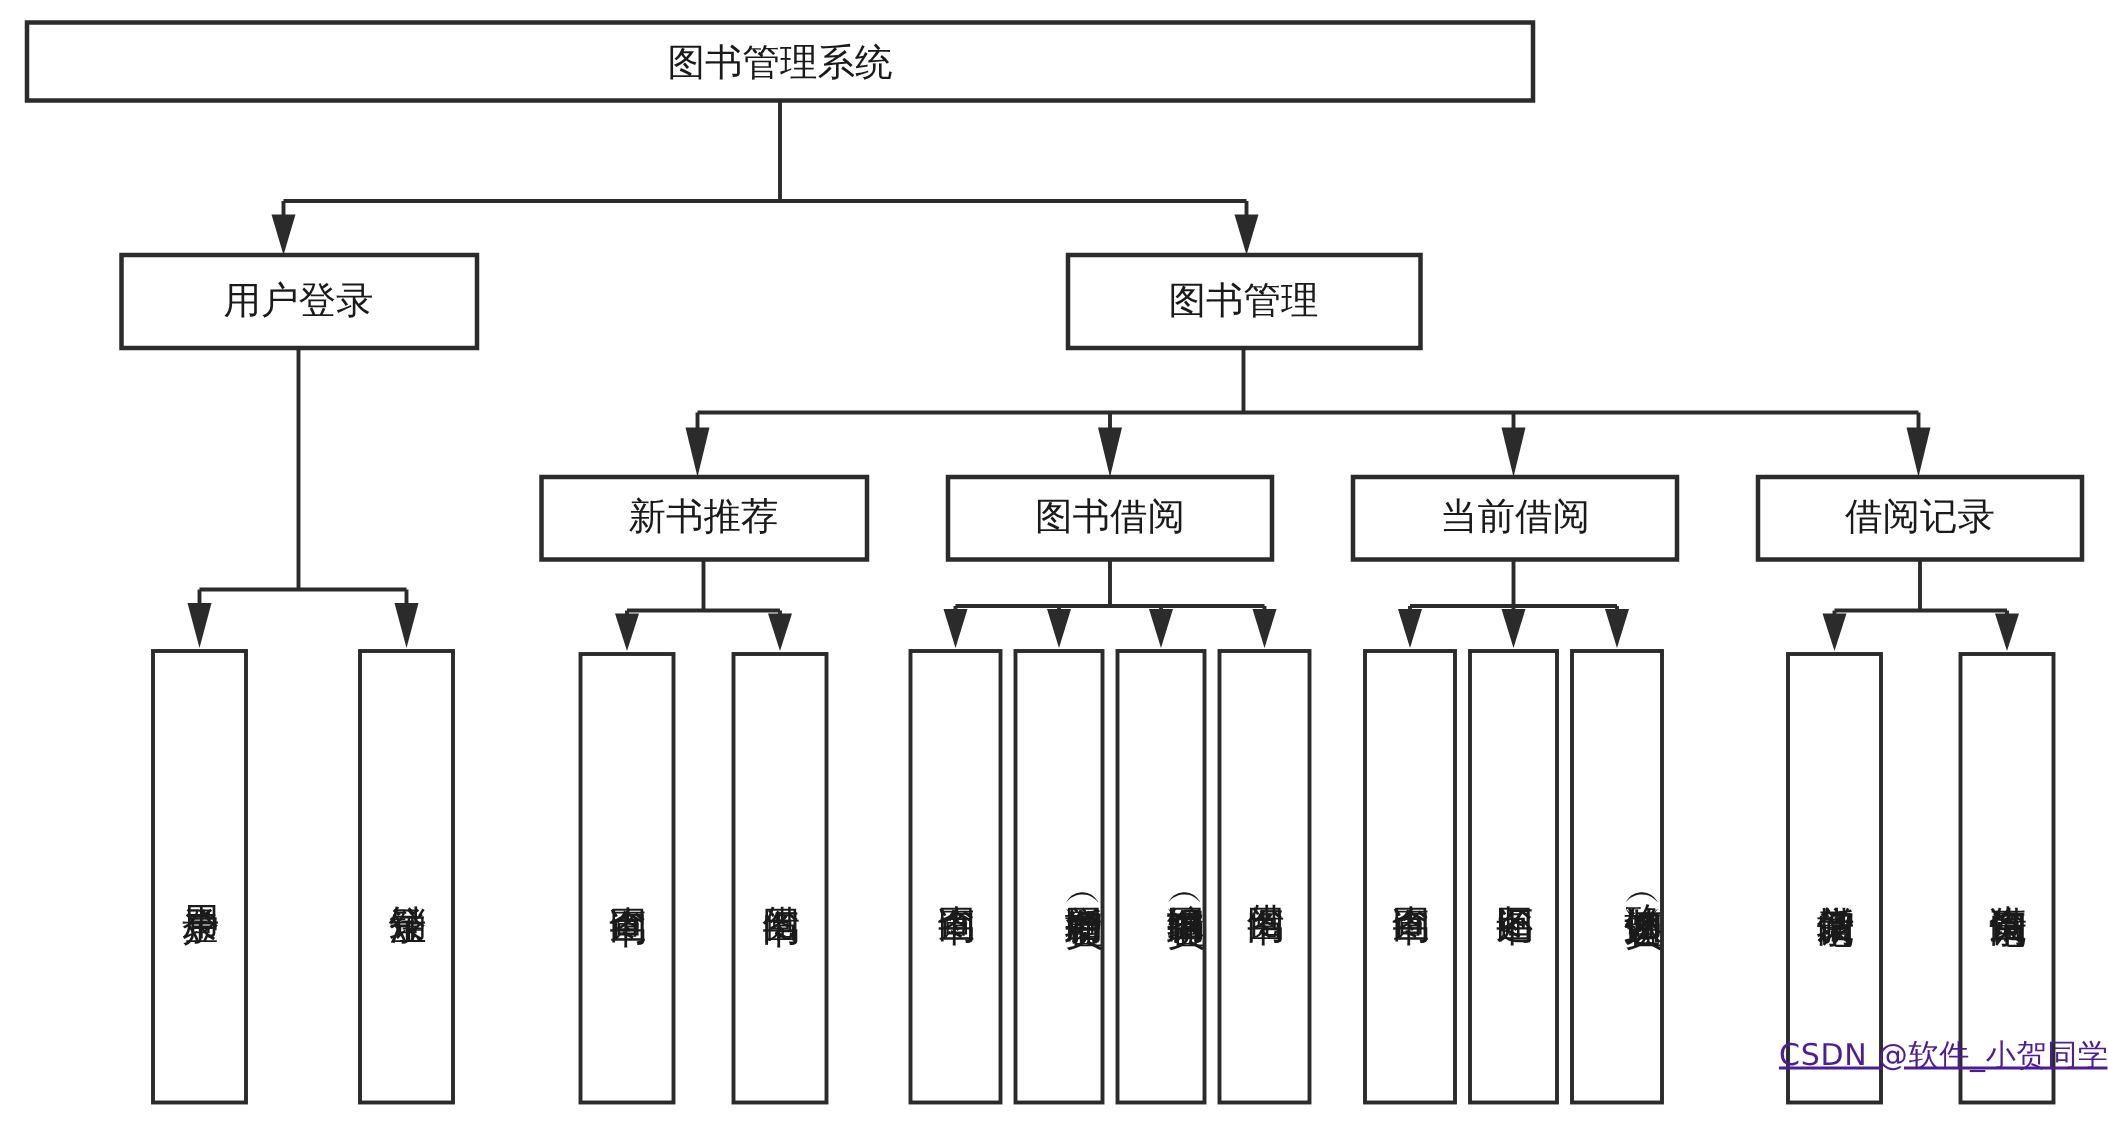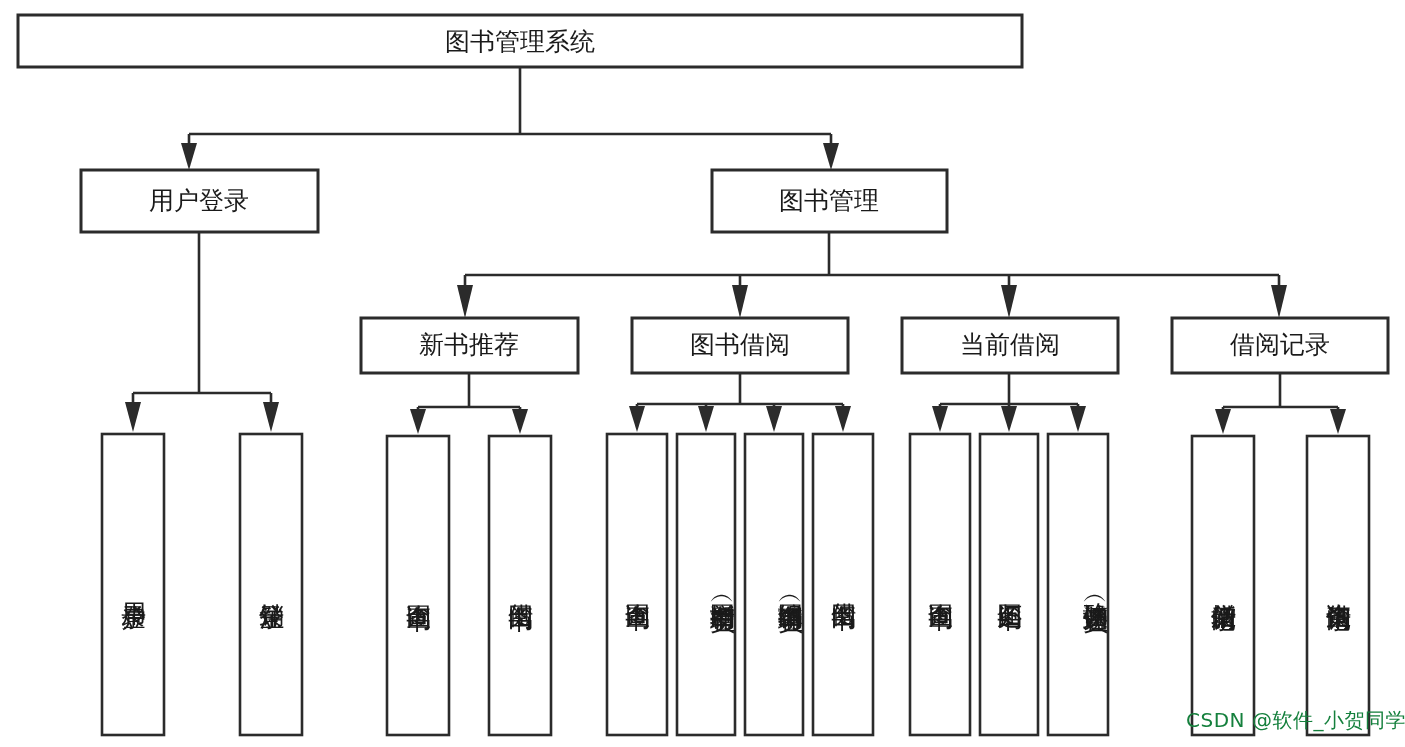--- a/index.html
+++ b/index.html
@@ -71,26 +71,27 @@
     writing-mode: vertical-rl;
     text-orientation: upright;
     letter-spacing: 1px;
     white-space: nowrap;
     text-align: center;
     pointer-events: none;
   }
   .watermark {
     position: absolute;
     left: 1186px;
-    top: 707px;
+    top: 690px;
     font-family: "DejaVu Sans", "Liberation Sans", sans-serif;
     font-size: 20px;
-    color: #15803d;
+    color: #4c1d95;
     white-space: nowrap;
     letter-spacing: 0.5px;
+    text-decoration: underline;
   }
 </style>
 </head>
 <body>
 
 <div id="diagram-root">
 
   <svg class="flow" viewBox="0 0 1405 747" xmlns="http://www.w3.org/2000/svg">
 
     <g>

